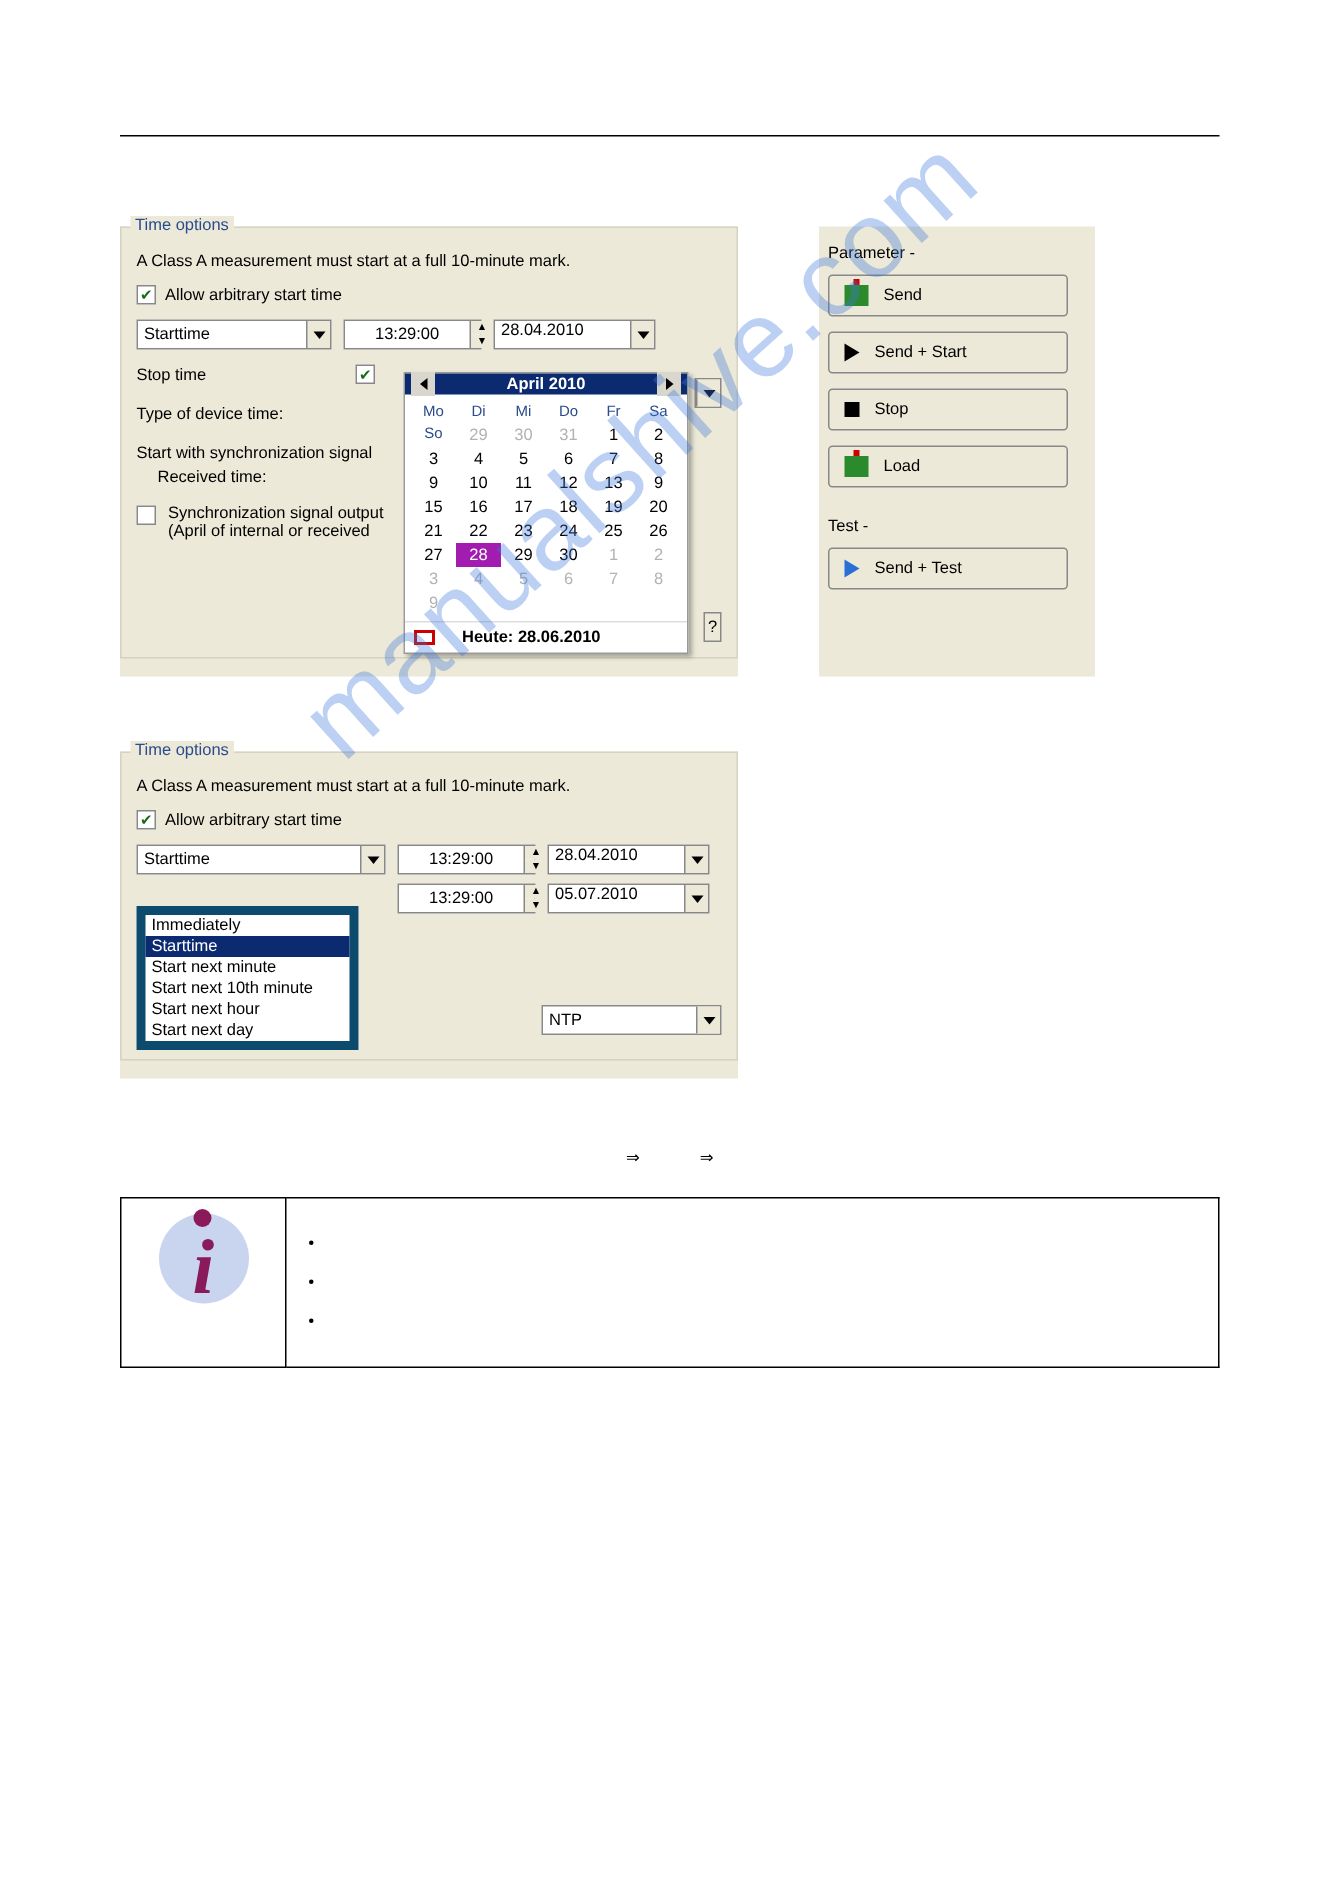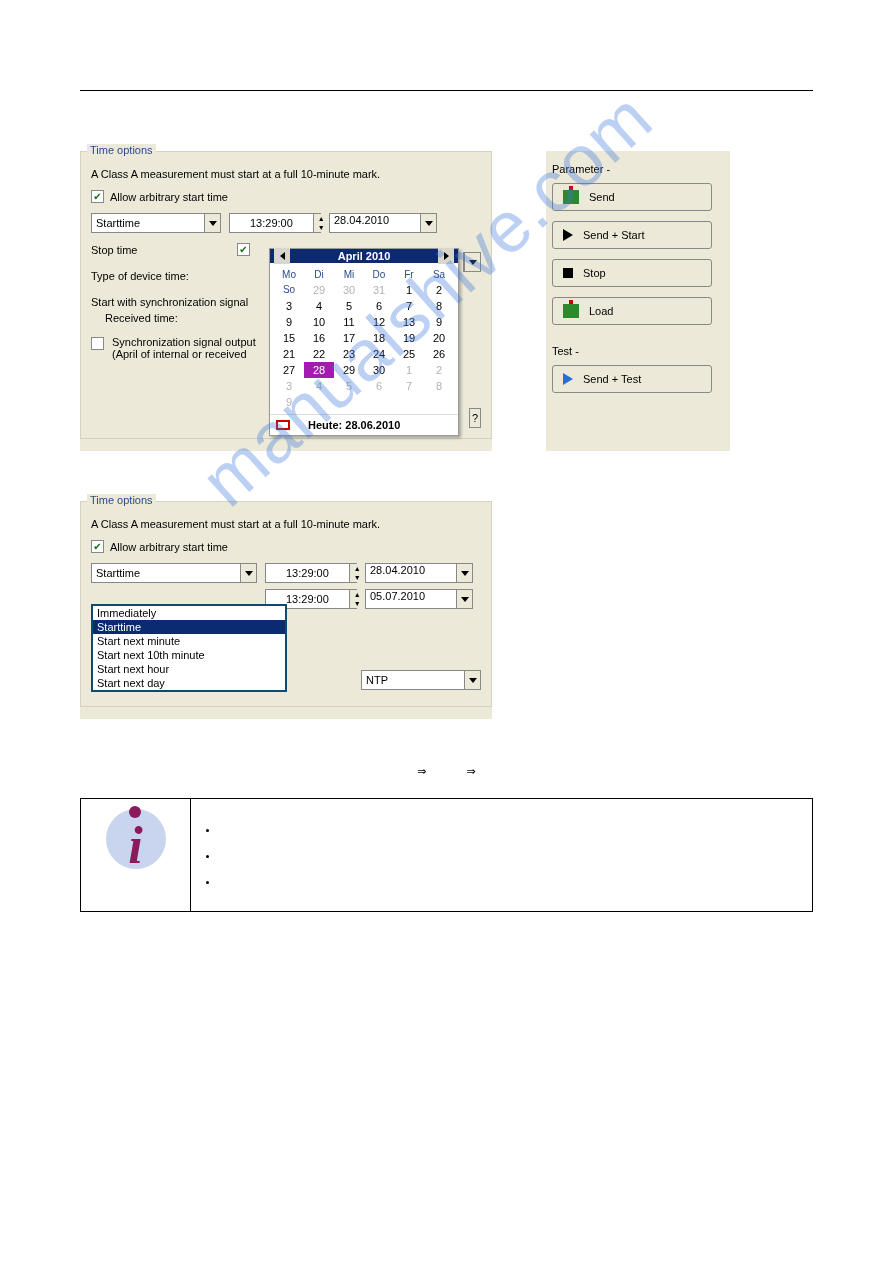--- a/index.html
+++ b/index.html
@@ -88,21 +88,21 @@
   .right-col { padding:6px 6px;margin-left:40px; }
 
   .icon-load { width:16px; height:14px; background:#2b8a2b; position:relative; }
   .icon-load::after{ content:""; position:absolute; top:-4px; left:6px; width:4px;height:4px;background:#c00; }
   .icon-play { width:0;height:0;border-top:6px solid transparent;border-bottom:6px solid transparent;border-left:10px solid #000; }
   .icon-play-blue { width:0;height:0;border-top:6px solid transparent;border-bottom:6px solid transparent;border-left:10px solid #2a6fd6; }
   .icon-stop { width:10px;height:10px;background:#000; }
 
   .panel2 { margin-top:50px; }
   .listbox {
-    position:absolute; background:#fff; border:2px solid #0c4a6e; width:196px; z-index:5;
+    position:absolute; background:#fff; border:6px solid #0c4a6e; width:148px; z-index:5;
   }
   .listbox div { padding:1px 4px; }
   .listbox .selitem { background:#0b2a6f; color:#fff; }
 
   .arrow-txt { font-family: 'Segoe UI Symbol', Arial; }
   .info-table { border:1px solid #000; border-collapse:collapse; width:100%; margin-top:20px; }
   .info-table td { border:1px solid #000; padding:10px; vertical-align:top; }
   .info-icon {
     width:60px; height:60px; border-radius:50%; background:#c9d4ef;
     display:flex; align-items:center; justify-content:center; margin:0 auto;

